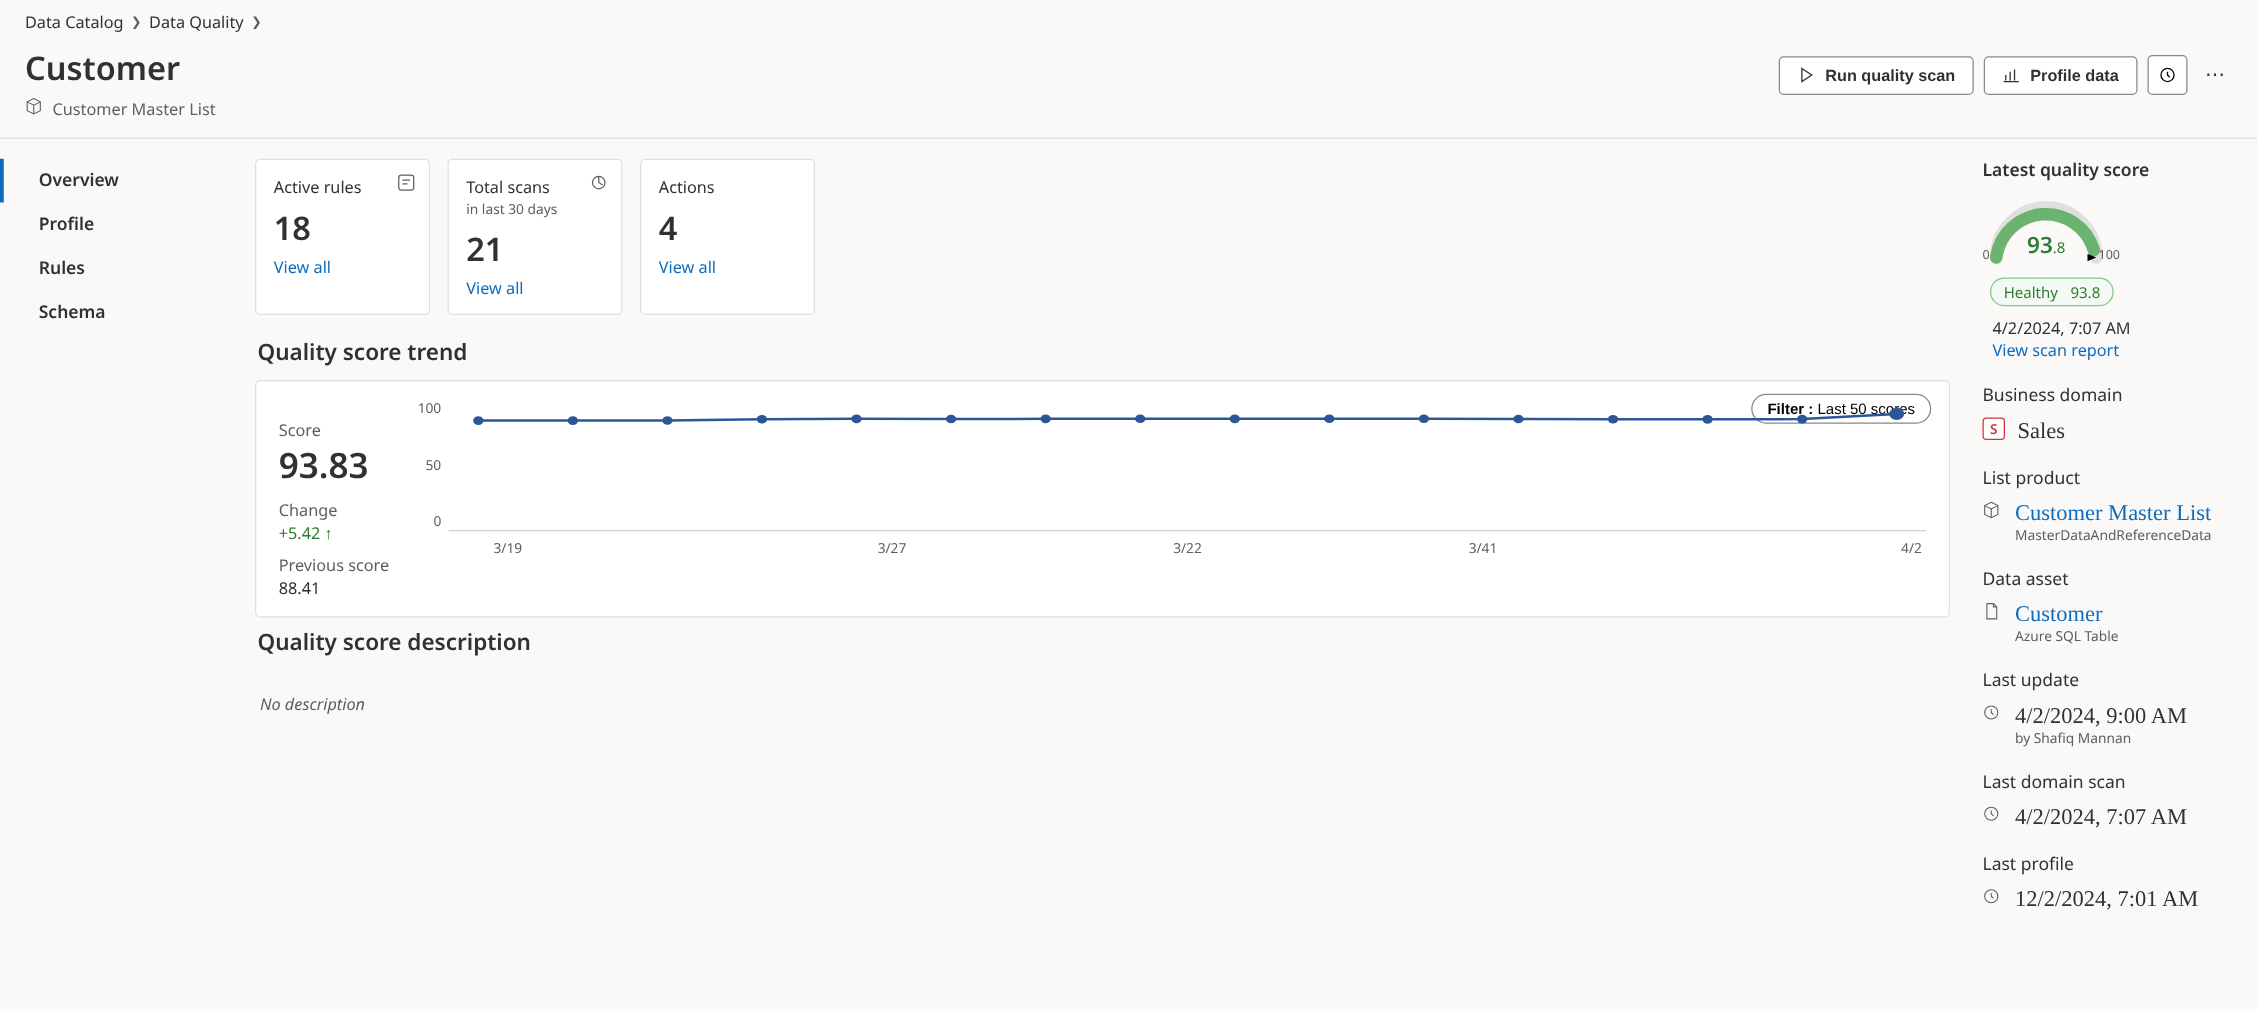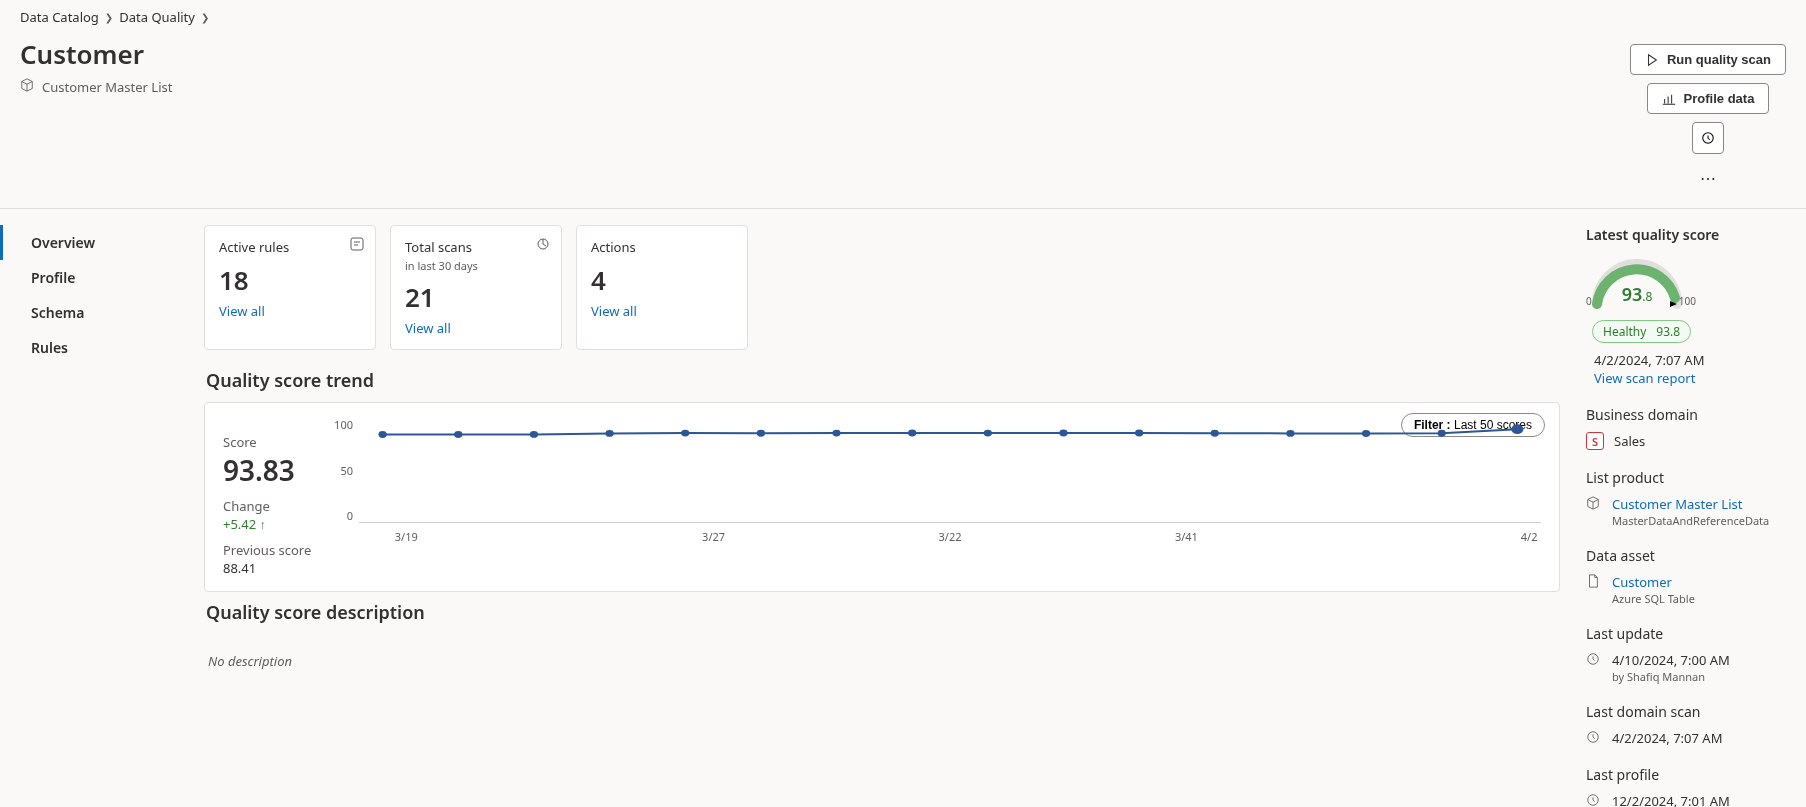--- a/index.html
+++ b/index.html
@@ -51,21 +51,20 @@
     align-items: center;
     gap: 8px;
     color: var(--text-secondary);
     font-size: 13px;
   }
   .header-actions {
     display: flex;
     align-items: center;
     gap: 8px;
     margin-top: 8px;
-    flex-direction: column;
   }
   .btn {
     display: inline-flex;
     align-items: center;
     gap: 8px;
     padding: 7px 14px;
     border: 1px solid #8a8886;
     border-radius: 4px;
     background: #fff;
     font-size: 13px;
@@ -111,21 +110,21 @@
   
   .main {
     padding: 16px 16px 30px 4px;
   }
   .cards {
     display: flex;
     gap: 14px;
     margin-bottom: 18px;
   }
   .card {
-    width: 172px;
+    width: 140px;
     background: var(--card-bg);
     border: 1px solid var(--border);
     border-radius: 4px;
     padding: 12px 14px 12px 14px;
     position: relative;
   }
   .card-title { font-size: 13px; color: var(--text); }
   .card-sub { font-size: 11px; color: var(--text-secondary); margin-top: 2px; }
   .card-value { font-size: 26px; font-weight: 600; margin-top: 6px; }
   .card-link { font-size: 13px; color: var(--link); margin-top: 4px; cursor: pointer; }
@@ -215,21 +214,21 @@
     padding: 2px 10px;
     margin: 6px 0 4px 6px;
   }
   .rail-small { font-size: 13px; color: var(--text); margin-left: 8px; }
   .rail-link { font-size: 13px; color: var(--link); cursor: pointer; margin-left: 8px; }
   .rail-section { margin-top: 18px; }
   .rail-section h4 { margin: 0 0 8px 0; font-size: 14px; font-weight: 400; }
   .rail-row { display: flex; align-items: flex-start; gap: 10px; }
   .rail-row .ic { width: 16px; display: inline-flex; margin-top: 1px; color: var(--text-secondary); }
   .rail-row .ic svg { width: 14px; height: 14px; }
-  .rail-row .txt .primary { font-size: 13px; }
+  .rail-row .txt .primary { font-size: 18px; font-family: Liberation Serif, serif; }
   .rail-row .txt .primary.link { color: var(--link); cursor: pointer; }
   .rail-row .txt .secondary { font-size: 11px; color: var(--text-secondary); }
   .badge-s {
     width: 18px; height: 18px; border: 1px solid #d13438; color: #d13438;
     border-radius: 3px; font-size: 11px; font-weight: 600;
     display: inline-flex; align-items: center; justify-content: center;
     background: #fff;
   }
 </style>
 </head>
@@ -283,22 +282,22 @@
     </button>
   </div>
 </div>
 
 <div class="content">
 
   <nav class="sidenav">
     <div id="nav-items">
         <div class="nav-item active">Overview</div>
         <div class="nav-item">Profile</div>
+        <div class="nav-item">Rules</div>
         <div class="nav-item">Schema</div>
-        <div class="nav-item">Rules</div>
       </div>
   </nav>
 
   <main class="main">
     <div class="cards">
       <div class="card">
         <span class="card-icon">
           <svg viewBox="0 0 16 16" fill="none" stroke="currentColor" stroke-width="1">
             <rect x="2" y="2" width="12" height="12" rx="2"></rect>
               <path d="M5 6 H11 M5 9 H9"></path>
@@ -453,21 +452,21 @@
     <div class="rail-section">
       <h4>Last update</h4>
       <div class="rail-row">
         <span class="ic">
           <svg viewBox="0 0 16 16" fill="none" stroke="currentColor" stroke-width="1">
               <circle cx="8" cy="8" r="6"></circle>
               <path d="M8 5 V8 L10 10"></path>
             </svg>
         </span>
         <div class="txt">
-          <div class="primary">4/10/2024, 7:00 AM</div>
+          <div class="primary">4/2/2024, 9:00 AM</div>
           <div class="secondary"><span>by </span><span>Shafiq Mannan</span></div>
         </div>
       </div>
     </div>
 
     <div class="rail-section">
       <h4>Last domain scan</h4>
       <div class="rail-row">
         <span class="ic">
           <svg viewBox="0 0 16 16" fill="none" stroke="currentColor" stroke-width="1">

